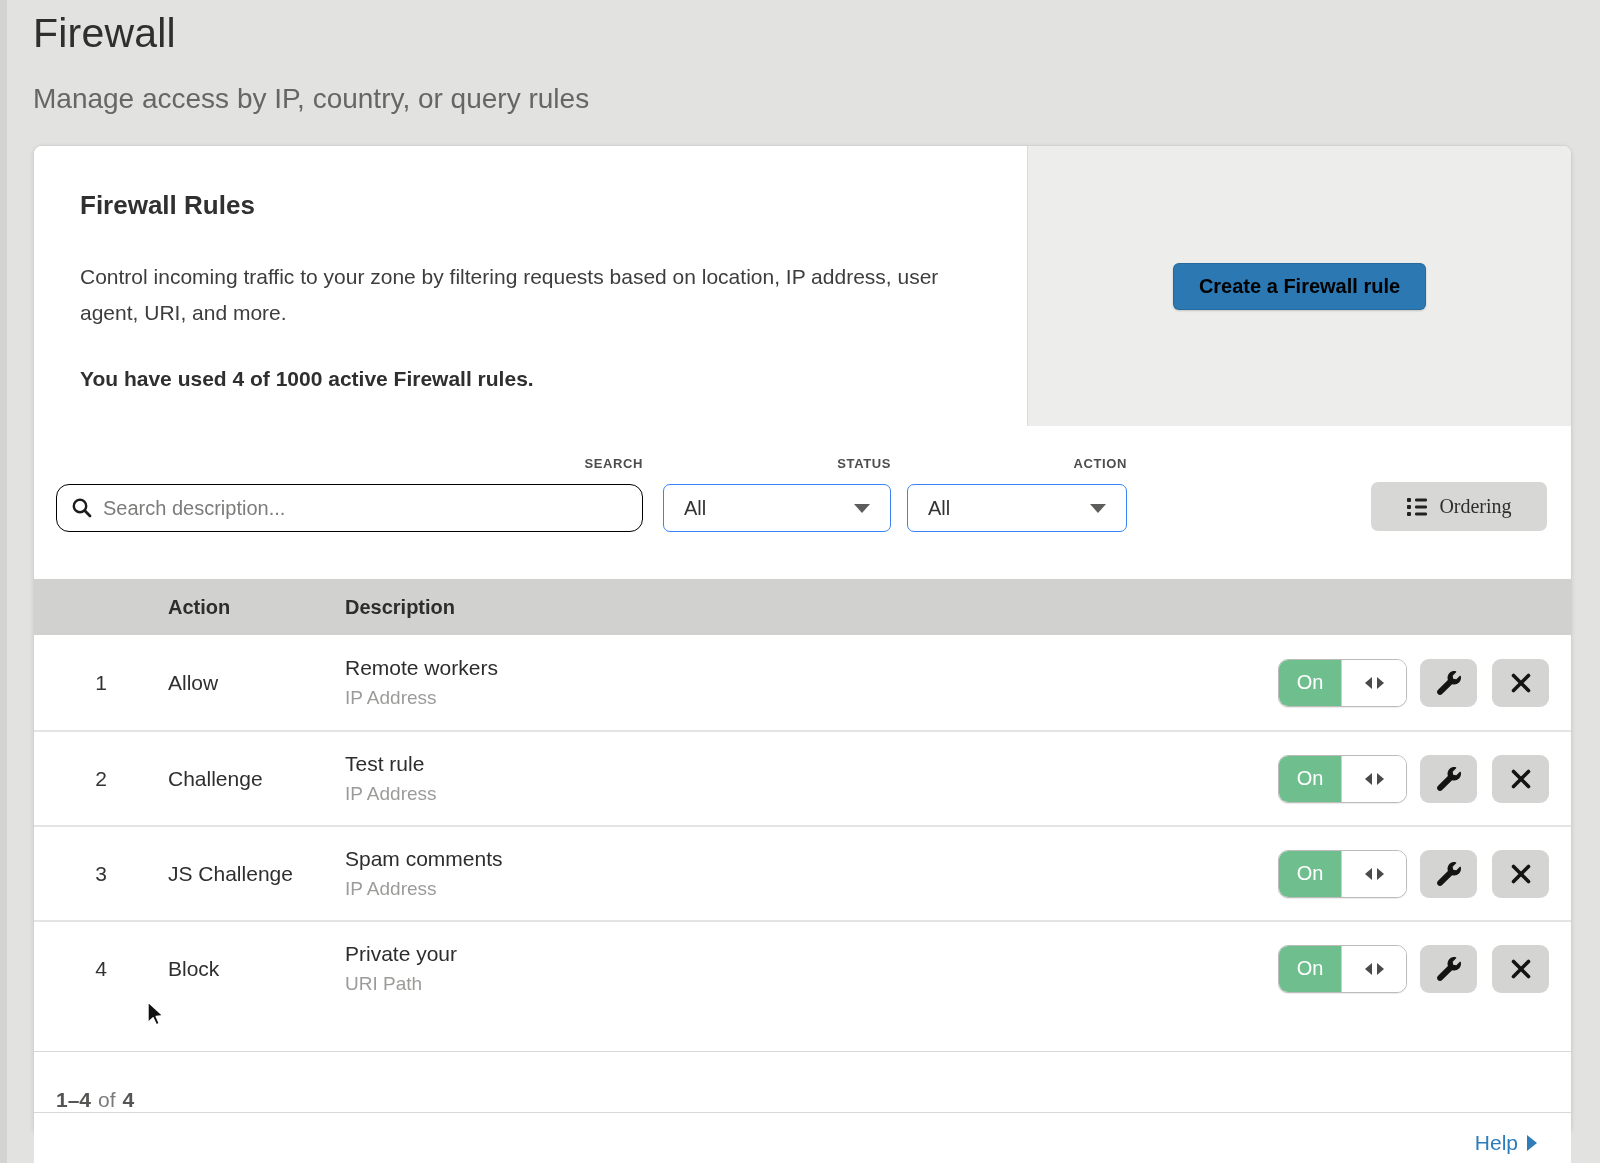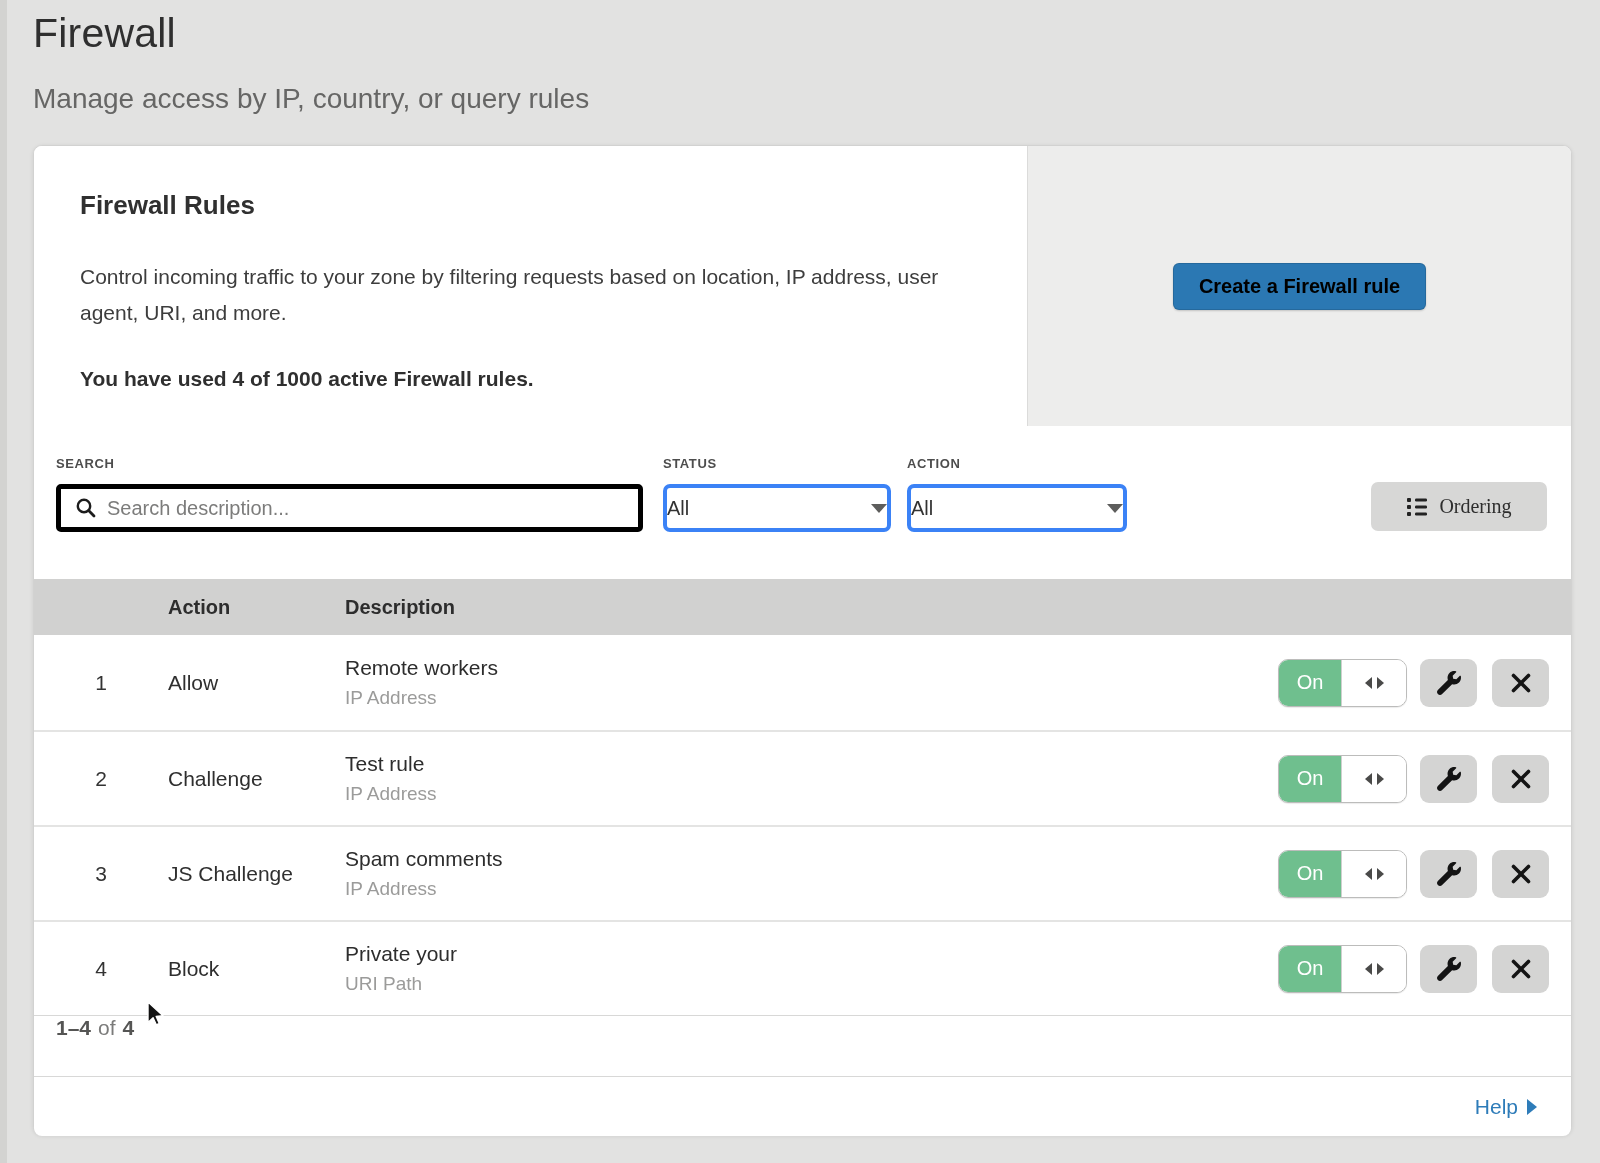--- a/index.html
+++ b/index.html
@@ -60,42 +60,42 @@
     padding: 11px 25px; cursor: pointer;
     box-shadow: 0 1px 2px rgba(0,0,0,.18);
   }
 
   
   .filters {
     height: 153px; flex: 0 0 auto; background: #fff;
     display: flex; align-items: flex-start;
     padding: 30px 24px 0 22px;
   }
-  .filter-group { display: flex; flex-direction: column; }
+  .filter-group { display: flex; flex-direction: column; align-items: flex-end; }
   .filter-label {
     font-size: 13px; font-weight: 700; letter-spacing: .6px;
     color: #4d4d4d; margin-bottom: 13px;
   }
   .search-box {
     width: 587px; height: 48px;
-    border: 5px solid #000000; border-radius: 5px;
+    border: 1px solid #000000; border-radius: 13px;
     display: flex; align-items: center; padding: 0 14px;
     background: #fff;
   }
   .search-box svg { flex: 0 0 auto; margin-right: 10px; }
   .search-box input {
     border: none; outline: none; flex: 1;
     font-size: 20px; color: #333; font-family: inherit;
     background: transparent;
   }
   .search-box input::placeholder { color: #7c7c7b; }
   .select {
-    height: 48px; border: 4px solid #3b82f6; border-radius: 7px;
+    height: 48px; border: 1px solid #3b82f6; border-radius: 7px;
     background: #fff; display: flex; align-items: center;
-    padding: 0 0; font-size: 20px; color: #333; cursor: pointer;
+    padding: 0 20px; font-size: 20px; color: #333; cursor: pointer;
   }
   .select .caret {
     margin-left: auto;
     width: 0; height: 0;
     border-left: 8px solid transparent; border-right: 8px solid transparent;
     border-top: 9px solid #5d5d5c;
   }
   .status-group { margin-left: 20px; }
   .status-group .select { width: 228px; }
   .action-group { margin-left: 16px; }
@@ -159,22 +159,22 @@
     width: 57px; height: 48px; border: none; border-radius: 9px;
     background: #d4d4d3; cursor: pointer;
     display: flex; align-items: center; justify-content: center;
   }
   .wrench-btn { margin-left: 13px; }
   .x-btn { margin-left: 15px; }
 
   
   .pagination-row {
     height: 61px; flex: 0 0 auto; border-top: 1px solid #d8d8d7;
-    display: flex; align-items: flex-start; padding-left: 22px;
-    font-size: 21px; background: #fff;
+    display: flex; align-items: flex-end; padding-left: 22px;
+    font-size: 21px; background: #fff; margin-top: 36px;
   }
   .pg-bold { font-weight: 700; color: #555554; }
   .pg-sep { color: #7b7b7a; margin: 0 7px; }
   .help-row {
     height: 60px; flex: 0 0 auto; border-top: 1px solid #d8d8d7;
     display: flex; align-items: center; justify-content: flex-end;
     padding-right: 34px; background: #fff; border-radius: 0 0 8px 8px; padding-left: 24px;
   }
   .help-link {
     display: flex; align-items: center; gap: 9px;

